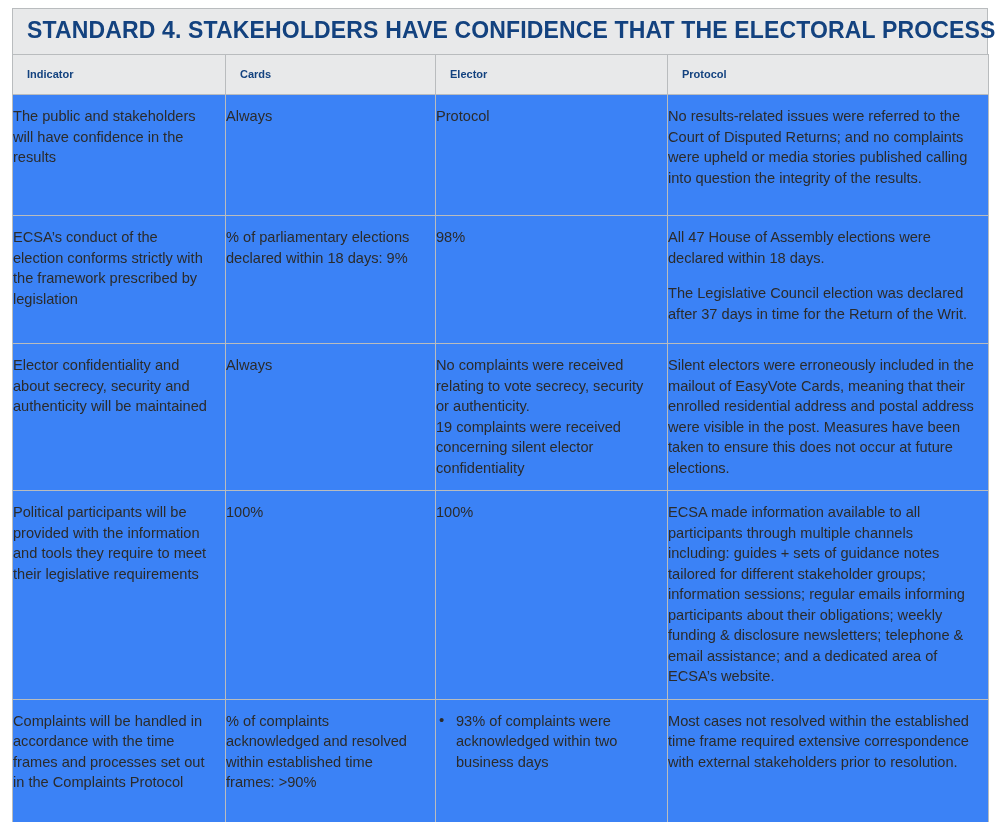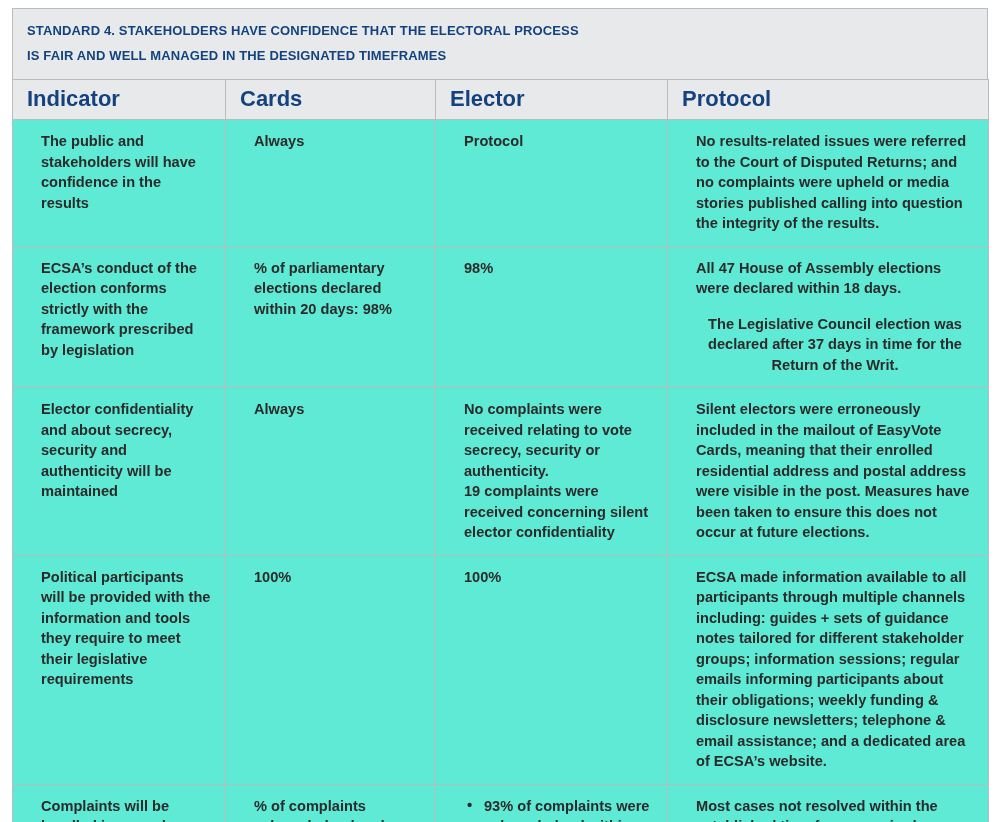--- a/index.html
+++ b/index.html
@@ -26,21 +26,21 @@
   
   .title-band {
     box-sizing: border-box;
     background: #e8e9ea;
     border: 1px solid #b9bcbe;
     border-bottom: none;
     padding: 9px 14px 11px 14px;
   }
   .title-band .title-line {
     color: #13427f;
-    font-size: 13px;
+    font-size: 23px;
     font-weight: bold;
     letter-spacing: 0.15px;
     line-height: 25px;
     text-transform: uppercase;
     white-space: nowrap;
   }
 
   
   table.std-table {
     width: 100%;
@@ -55,41 +55,40 @@
   table.std-table th,
   table.std-table td {
     border: 1px solid #b9bcbe;
     vertical-align: top;
     text-align: left;
   }
 
   thead th {
     background: #e8e9ea;
     color: #13427f;
-    font-size: 22px;
+    font-size: 11px;
     font-weight: bold;
     padding: 9px 14px 10px 14px;
     line-height: 20px;
   }
 
   tbody td {
-    background: #5eead4;
+    background: #3b82f6;
     color: #2b2b2b;
     font-size: 14.6px;
     line-height: 20.5px;
-    padding: 11px 14px 12px 28px;
-    font-weight: bold;
+    padding: 11px 14px 12px 0;
+    font-weight: normal;
   }
 
   tbody td p {
     margin: 0;
   }
   tbody td p + p {
     margin-top: 15px;
-    text-align: center;
   }
 
   ul.cell-list {
     margin: 0;
     padding: 0;
     list-style: none;
   }
   ul.cell-list li {
     position: relative;
     padding-left: 20px;
@@ -114,21 +113,20 @@
   tr[data-row="3"] td { height: 165px; }
   tr[data-row="4"] td { height: 118px; }
 </style>
 </head>
 <body>
 
 <div class="page">
 
   <div class="title-band">
     <div class="title-line">STANDARD 4. STAKEHOLDERS HAVE CONFIDENCE THAT THE ELECTORAL PROCESS</div>
-    <div class="title-line">IS FAIR AND WELL MANAGED IN THE DESIGNATED TIMEFRAMES</div>
   </div>
 
   <table class="std-table">
     <colgroup>
       <col class="c-indicator">
       <col class="c-target">
       <col class="c-result">
       <col class="c-comments">
     </colgroup>
     <thead>
@@ -154,21 +152,21 @@
         <td>
             <p>No results-related issues were referred to the Court of Disputed Returns; and no complaints were upheld or media stories published calling into question the integrity of the results.</p>
           </td>
       </tr>
 
       <tr data-row="1">
         <td>
             <p>ECSA’s conduct of the election conforms strictly with the framework prescribed by legislation</p>
           </td>
         <td>
-            <p>% of parliamentary elections declared within 20 days: 98%</p>
+            <p>% of parliamentary elections declared within 18 days: 9%</p>
           </td>
         <td>
             <p>98%</p>
           </td>
         <td>
           <p>All 47 House of Assembly elections were declared within 18 days.</p>
           <p>The Legislative Council election was declared after 37 days in time for the Return of the Writ.</p>
         </td>
       </tr>
 

